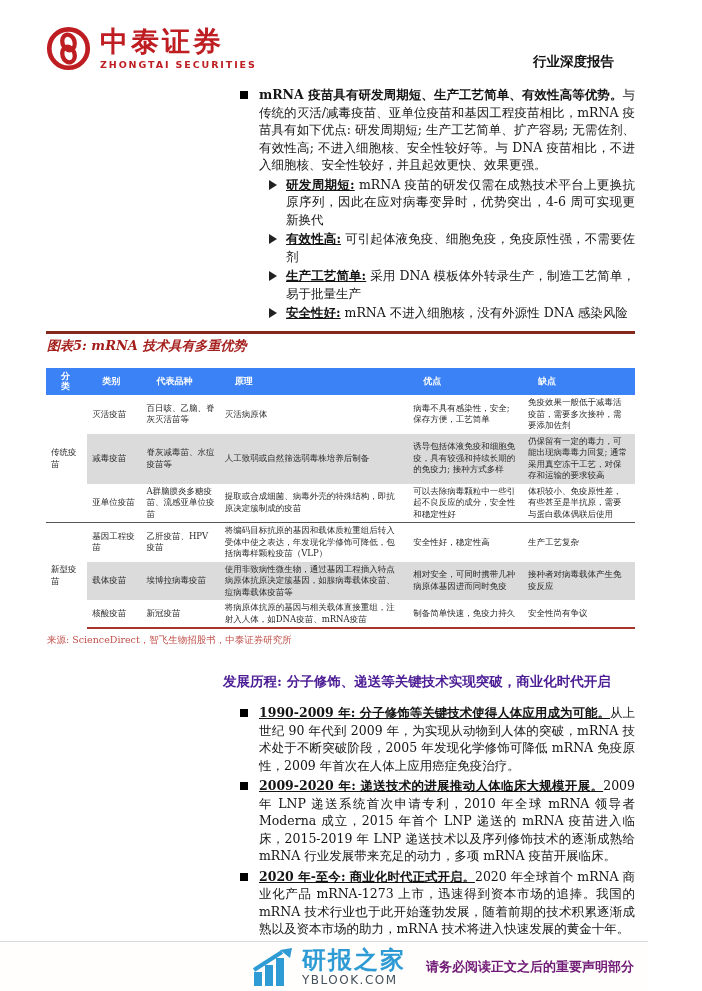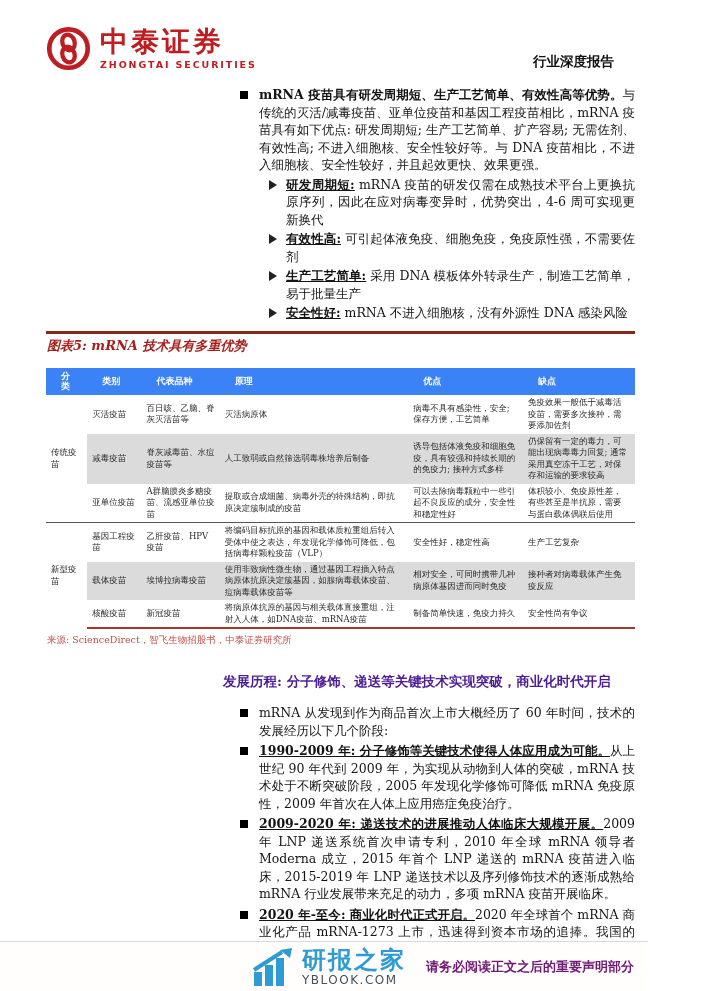--- a/index.html
+++ b/index.html
@@ -173,24 +173,20 @@
       </tbody>
     </table>
     <div class="fig-source">来源: ScienceDirect，智飞生物招股书，中泰证券研究所</div>
   </div>
 
   <div class="heading2">发展历程: 分子修饰、递送等关键技术实现突破，商业化时代开启</div>
 
   <div class="text-col2">
     <div class="bullet">
       <span class="sq"></span>
-      <p>mRNA 从发现到作为商品首次上市大概经历了 60 年时间，技术的发展经历以下几个阶段:</p>
-    </div>
-    <div class="bullet">
-      <span class="sq"></span>
       <p><span class="term">1990-2009 年: 分子修饰等关键技术使得人体应用成为可能。</span><span>从上世纪 90 年代到 2009 年，为实现从动物到人体的突破，mRNA 技术处于不断突破阶段，2005 年发现化学修饰可降低 mRNA 免疫原性，2009 年首次在人体上应用癌症免疫治疗。</span></p>
     </div>
     <div class="bullet">
       <span class="sq"></span>
       <p><span class="term">2009-2020 年: 递送技术的进展推动人体临床大规模开展。</span><span>2009 年 LNP 递送系统首次申请专利，2010 年全球 mRNA 领导者 Moderna 成立，2015 年首个 LNP 递送的 mRNA 疫苗进入临床，2015-2019 年 LNP 递送技术以及序列修饰技术的逐渐成熟给 mRNA 行业发展带来充足的动力，多项 mRNA 疫苗开展临床。</span></p>
     </div>
     <div class="bullet">
       <span class="sq"></span>
       <p><span class="term">2020 年-至今: 商业化时代正式开启。</span><span>2020 年全球首个 mRNA 商业化产品 mRNA-1273 上市，迅速得到资本市场的追捧。我国的 mRNA 技术行业也于此开始蓬勃发展，随着前期的技术积累逐渐成熟以及资本市场的助力，mRNA 技术将进入快速发展的黄金十年。</span></p>
     </div>

